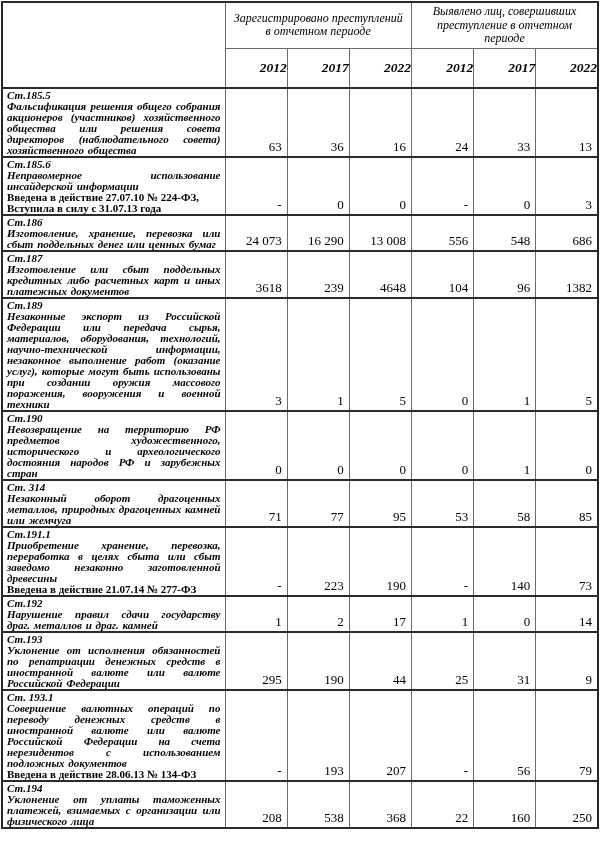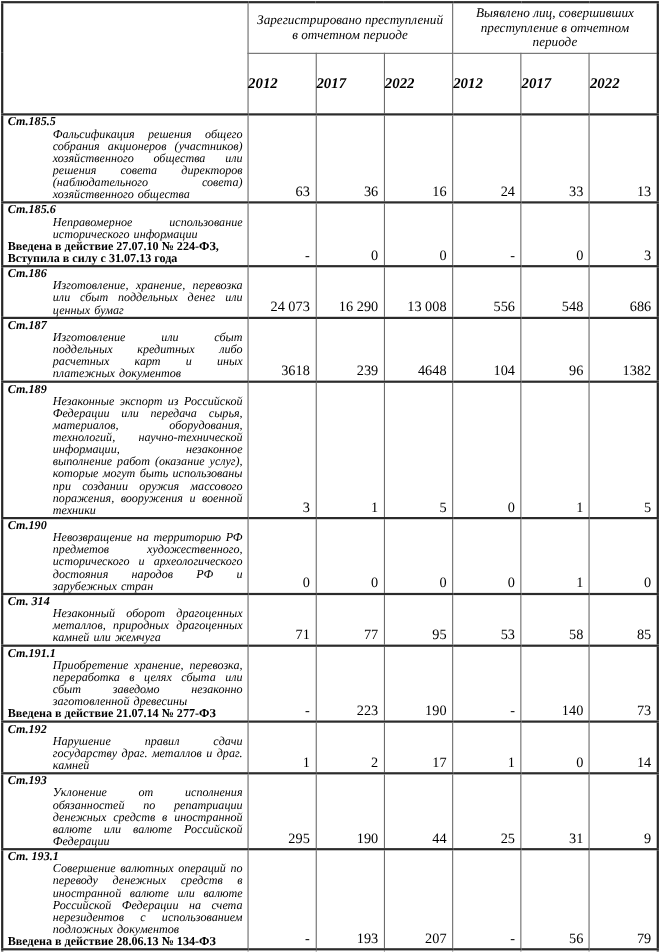--- a/index.html
+++ b/index.html
@@ -21,33 +21,33 @@
     border-bottom: 2px solid #2b2b2b;
   }
   th.corner { border-bottom: 2px solid #2b2b2b; }
   th.group {
     height: 46px; vertical-align: middle; text-align: center;
     font-weight: normal; font-style: italic;
     font-size: 12px; line-height: 13.5px; padding: 2px 8px;
     border-bottom: 1px solid #6b6b6b;
   }
   th.year {
-    height: 56px; vertical-align: middle; text-align: left;
+    height: 40px; vertical-align: middle; text-align: right;
     font-weight: bold; font-style: italic; font-size: 13.5px;
     border-top: 1px solid #6b6b6b;
   }
   td.desc-cell {
     vertical-align: top; text-align: left;
     padding: 1px 4px 0 4px;
     font-size: 11px; line-height: 11px;
   }
   td.desc-cell .article { font-weight: bold; font-style: italic; }
   td.desc-cell .desc {
-    font-weight: normal; font-style: italic;
-    text-align: justify; word-spacing: 1px; margin-left: 41px;
+    font-weight: bold; font-style: italic;
+    text-align: justify; word-spacing: 1px;
   }
   td.desc-cell .note { font-weight: bold; }
   td.num-cell {
     vertical-align: bottom; text-align: right;
     font-size: 13px; line-height: 14px;
     padding: 1px 5px 2px 1px;
   }
 </style>
 </head>
 <body>
@@ -86,21 +86,21 @@
         <td class="num-cell">63</td>
         <td class="num-cell">36</td>
         <td class="num-cell">16</td>
         <td class="num-cell">24</td>
         <td class="num-cell">33</td>
         <td class="num-cell">13</td>
       </tr>
       <tr>
         <td class="desc-cell">
           <div class="article">Ст.185.6</div>
-          <div class="desc">Неправомерное использование исторического информации</div>
+          <div class="desc">Неправомерное использование инсайдерской информации</div>
           <div class="note">Введена в действие 27.07.10 № 224-ФЗ, Вступила в силу с 31.07.13 года</div>
         </td>
         <td class="num-cell">-</td>
         <td class="num-cell">0</td>
         <td class="num-cell">0</td>
         <td class="num-cell">-</td>
         <td class="num-cell">0</td>
         <td class="num-cell">3</td>
       </tr>
       <tr>

